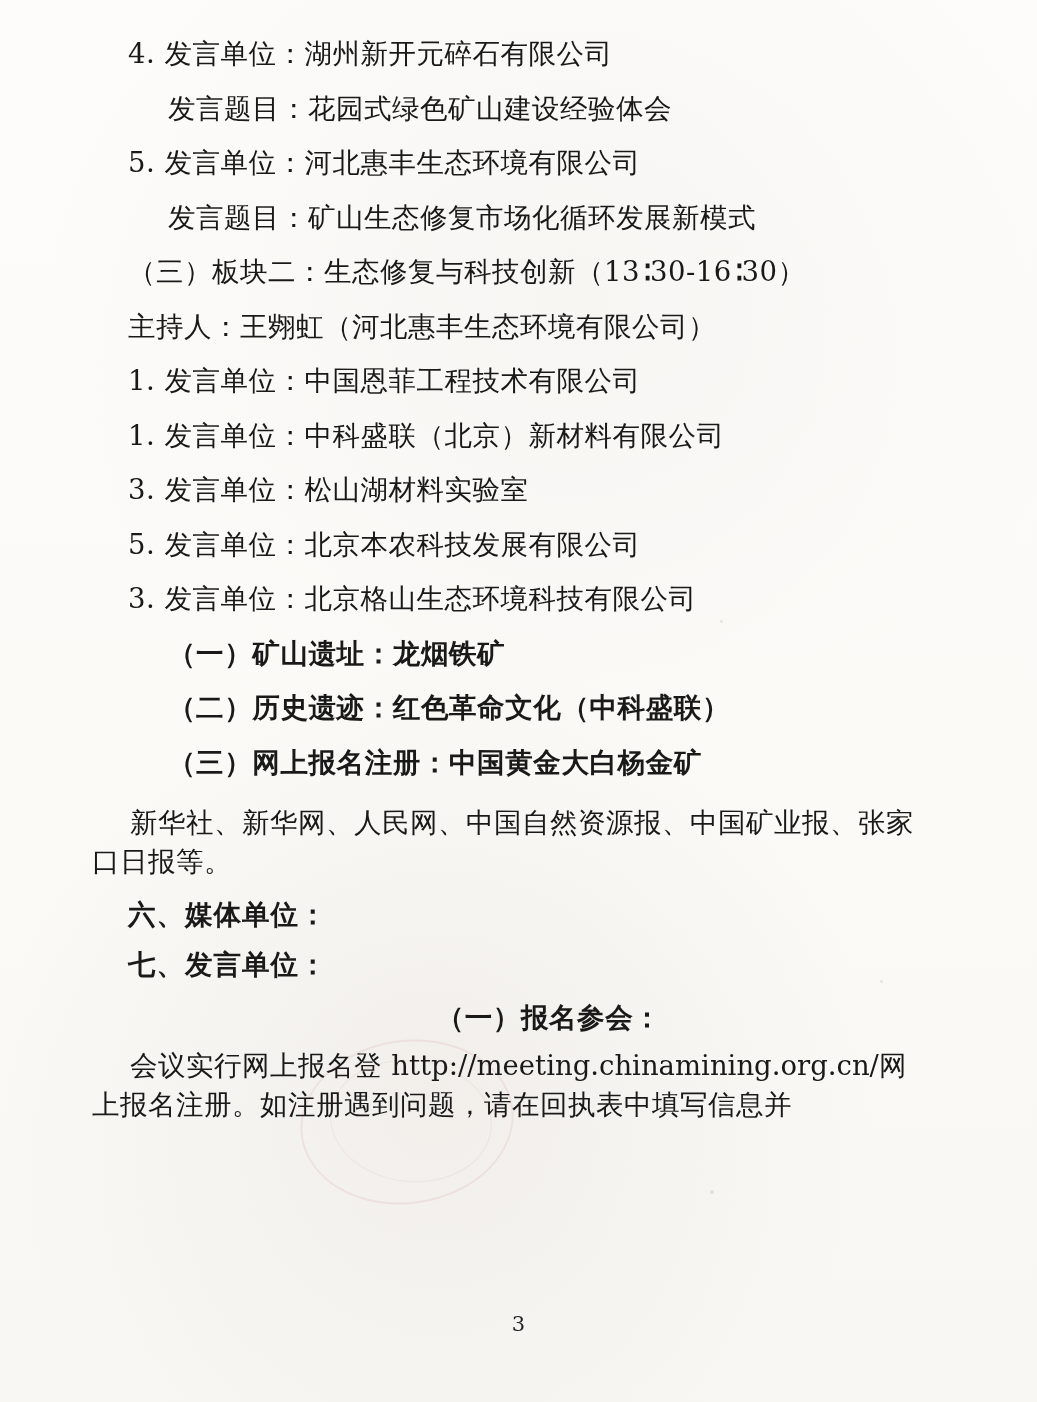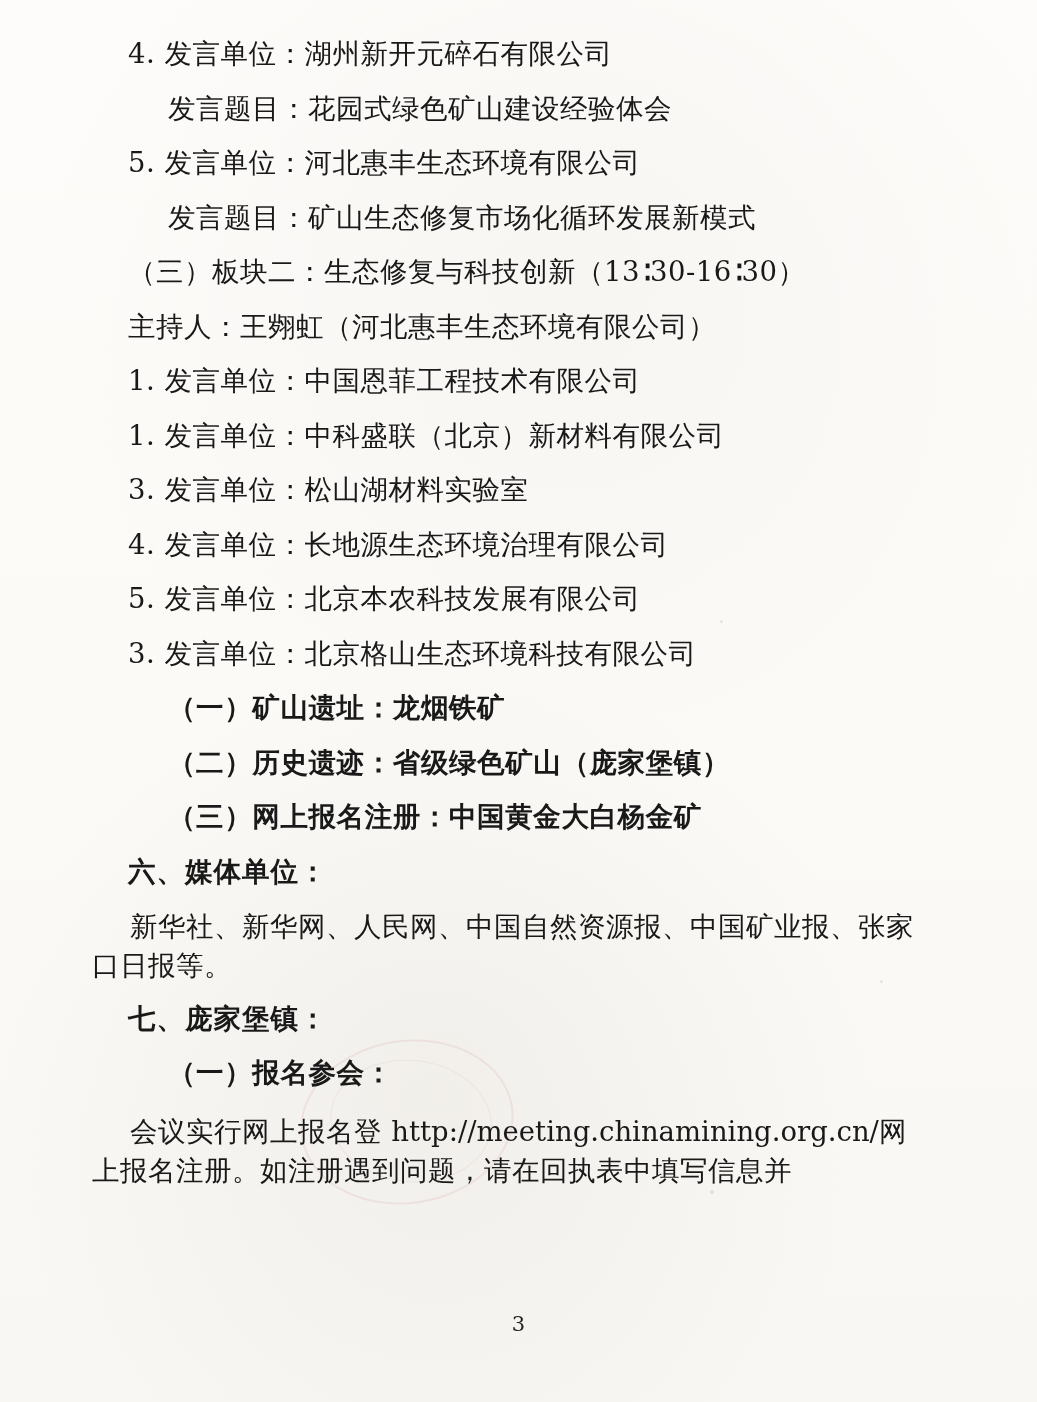--- a/index.html
+++ b/index.html
@@ -125,31 +125,30 @@
 
   <p class="line ind-1">4. 发言单位：湖州新开元碎石有限公司</p>
   <p class="line ind-2">发言题目：花园式绿色矿山建设经验体会</p>
   <p class="line ind-1">5. 发言单位：河北惠丰生态环境有限公司</p>
   <p class="line ind-2">发言题目：矿山生态修复市场化循环发展新模式</p>
   <p class="line ind-1">（三）板块二：生态修复与科技创新（13∶30-16∶30）</p>
   <p class="line ind-1">主持人：王翙虹（河北惠丰生态环境有限公司）</p>
   <p class="line ind-1">1. 发言单位：中国恩菲工程技术有限公司</p>
   <p class="line ind-1">1. 发言单位：中科盛联（北京）新材料有限公司</p>
   <p class="line ind-1">3. 发言单位：松山湖材料实验室</p>
-  <p class="line ind-1">4. 发言单位：长地源生态环境治理有限公司</p>
   <p class="line ind-1">5. 发言单位：北京本农科技发展有限公司</p>
   <p class="line ind-1">3. 发言单位：北京格山生态环境科技有限公司</p>
 
   <p class="line ind-2 sub-heading">（一）矿山遗址：龙烟铁矿</p>
-  <p class="line ind-2 sub-heading">（二）历史遗迹：省级绿色矿山（庞家堡镇）</p>
+  <p class="line ind-2 sub-heading">（二）历史遗迹：红色革命文化（中科盛联）</p>
   <p class="line ind-2 sub-heading">（三）网上报名注册：中国黄金大白杨金矿</p>
 
+  <p class="line flow" style="margin-bottom:20px;"><span class="first-indent"></span><span>新华社、新华网、人民网、中国自然资源报、中国矿业报、张家口日报等。</span></p>
   <p class="line ind-1 heading" style="margin-bottom:22px;margin-top:12px;">六、媒体单位：</p>
-  <p class="line flow" style="margin-bottom:20px;"><span class="first-indent"></span><span>新华社、新华网、人民网、中国自然资源报、中国矿业报、张家口日报等。</span></p>
 
-  <p class="line ind-1 heading" style="margin-bottom:26px;">七、庞家堡镇：</p>
-  <p class="line ind-2 sub-heading" style="margin-bottom:26px;">（一）报名参会：</p>
+  <p class="line ind-1 heading" style="margin-bottom:26px;">七、发言单位：</p>
+  <p class="line ind-2 sub-heading" style="margin-bottom:14px;text-align:center;">（一）报名参会：</p>
 
   <p class="line flow"><span class="first-indent"></span><span>会议实行网上报名登 </span><span class="url">http://meeting.chinamining.org.cn/</span><span>网上报名注册。如注册遇到问题，请在回执表中填写信息并</span></p>
 
 </div>
 
 <div class="page-number">3</div>
 
 </body></html>

